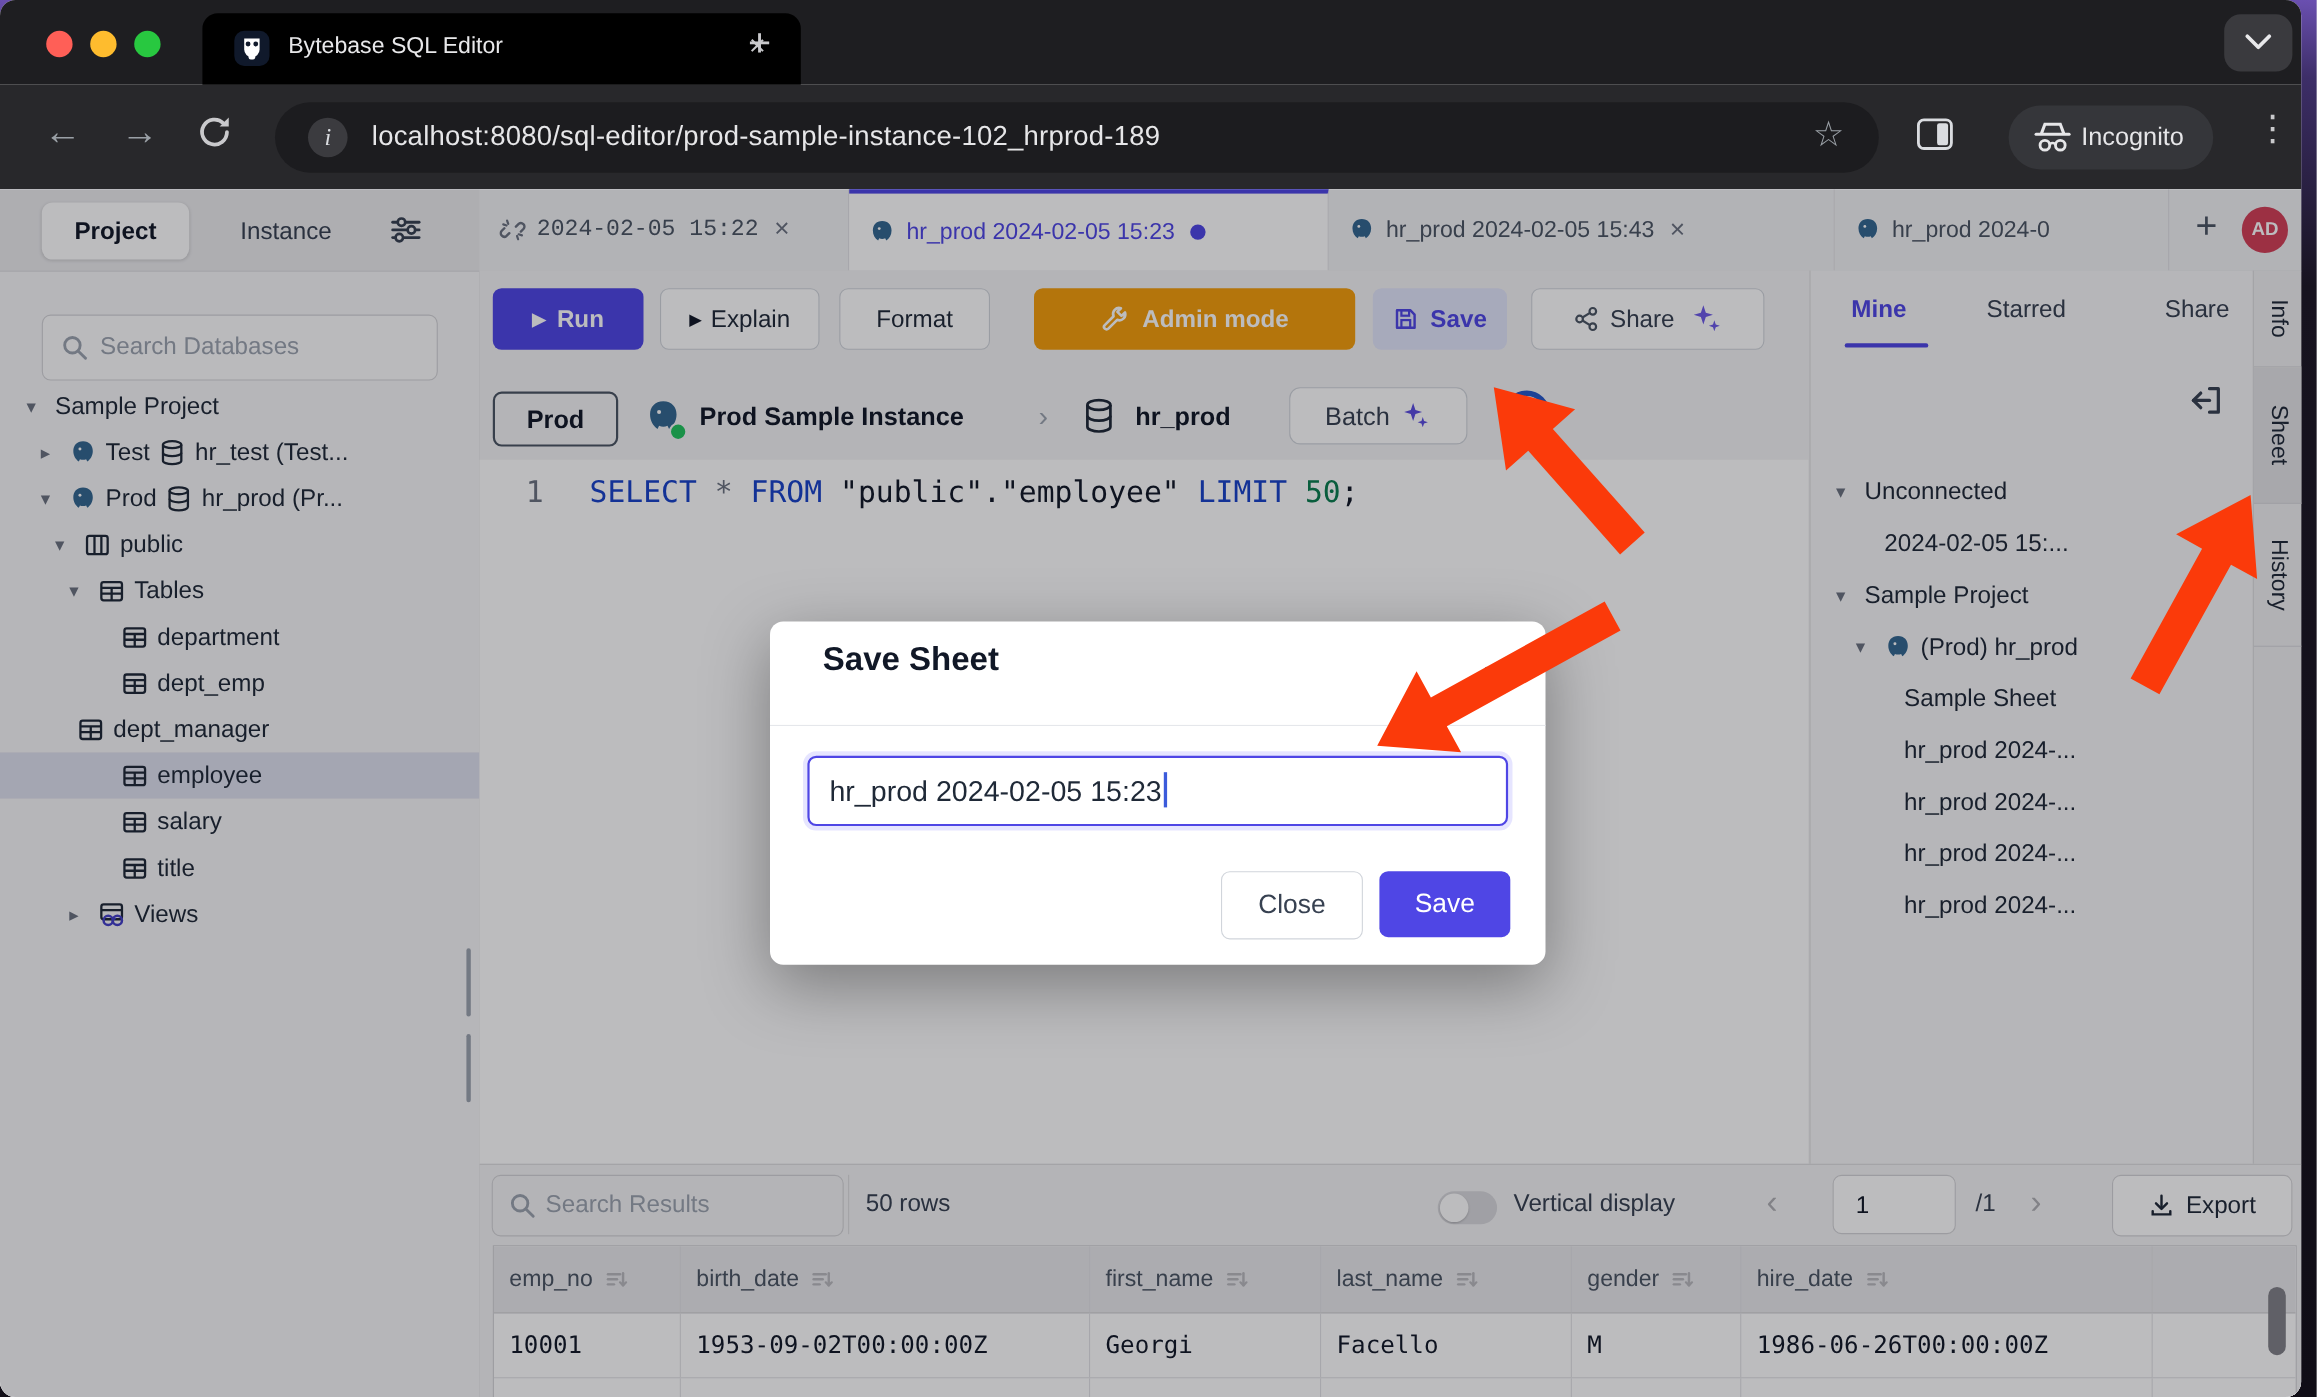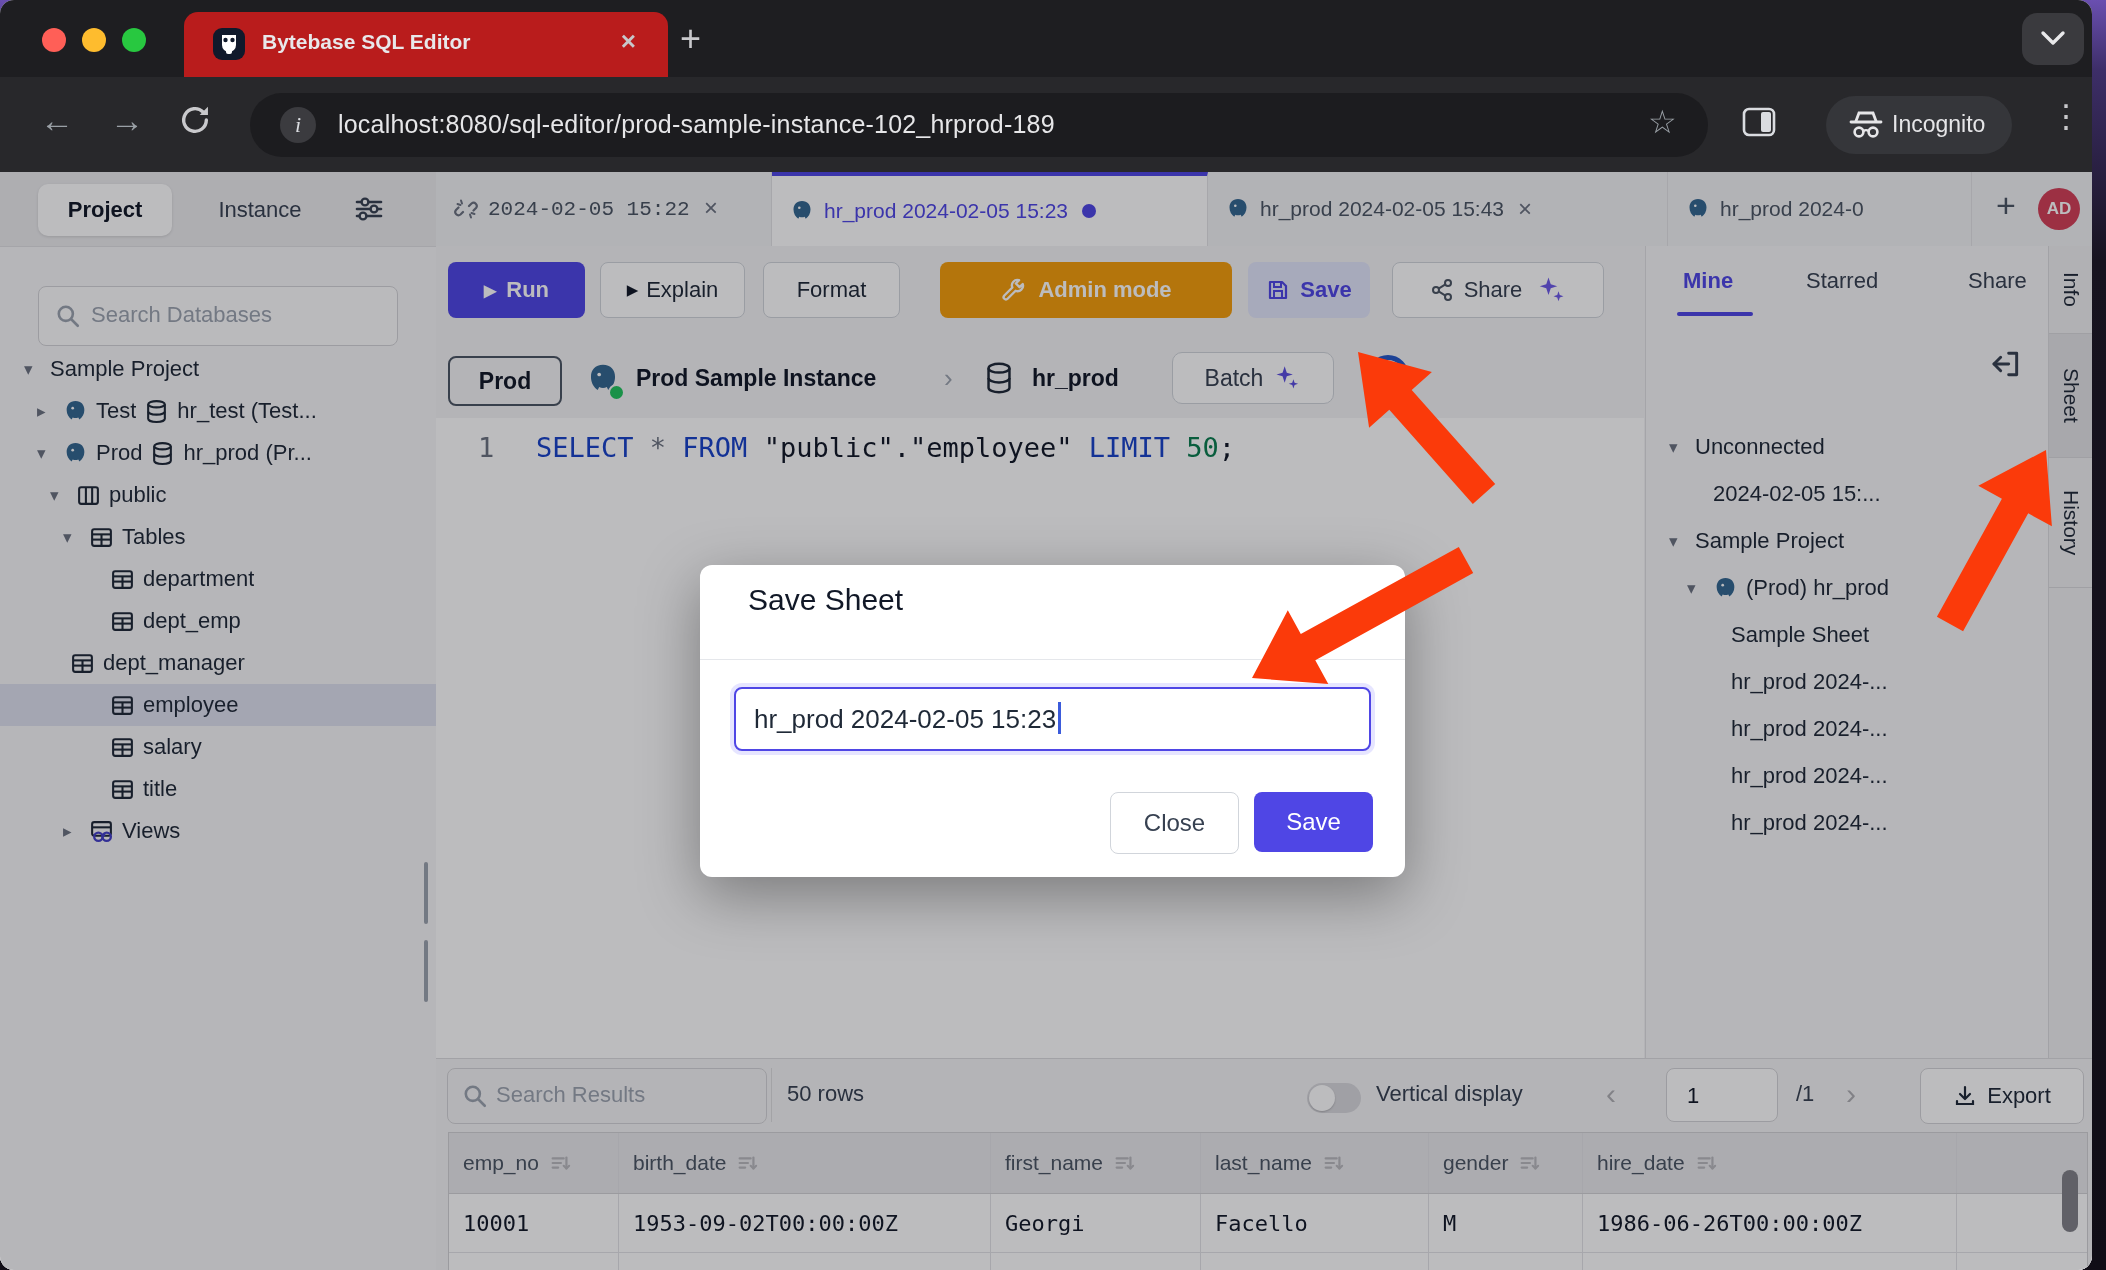--- a/index.html
+++ b/index.html
@@ -3,21 +3,21 @@
 <meta charset="utf-8">
 <style>
   html,body{margin:0;padding:0;}
   body{width:2106px;height:1270px;overflow:hidden;position:relative;
        font-family:"Liberation Sans",sans-serif;
        background:linear-gradient(180deg,#6a4fb0 0px,#3d2e68 70px,#17131f 260px,#100d16 100%);}
   #window{position:absolute;left:0;top:0;width:2092px;height:1270px;border-radius:14px;overflow:hidden;background:#f7f7f8;}
   
   #tabstrip{position:absolute;left:0;top:0;width:100%;height:77px;background:#1e1e21;}
   .light{position:absolute;top:28px;width:24px;height:24px;border-radius:50%;}
-  #btab{position:absolute;left:184px;top:12px;width:484px;height:65px;background:#b91c1c;border-radius:14px 14px 0 0;font-weight:bold;}
+  #btab{position:absolute;left:184px;top:12px;width:544px;height:65px;background:#000000;border-radius:14px 14px 0 0;}
   #btab .fav{position:absolute;left:28px;top:15px;width:34px;height:34px;}
   #btab .ttl{position:absolute;left:78px;top:18px;font-size:21px;color:#e8e8ea;}
   #btab .cl{position:absolute;right:32px;top:14px;font-size:26px;color:#c7c7ca;}
   #newtab{position:absolute;left:680px;top:18px;font-size:36px;color:#c9c9cc;font-weight:300;}
   #tabsearch{position:absolute;left:2022px;top:13px;width:62px;height:52px;border-radius:15px;background:#3a3a3e;color:#e8e8ea;text-align:center;}
   #tabsearch svg{margin-top:17px;}
   #chrometoolbar{position:absolute;left:0;top:77px;width:100%;height:95px;background:#28282b;}
   .navic{position:absolute;top:24px;color:#9aa0a6;font-size:34px;}
   #urlpill{position:absolute;left:250px;top:16px;width:1458px;height:64px;border-radius:32px;background:#1c1c1f;}
   #urlinfo{position:absolute;left:30px;top:14px;width:36px;height:36px;border-radius:50%;background:#3b3b3f;color:#dadce0;
@@ -101,21 +101,21 @@
   .trow{display:flex;height:58px;border-bottom:1px solid #e3e3e6;}
   .trow.head{height:60px;background:#e9e9ec;border-bottom:1px solid #d2d2d5;}
   .tcell{border-right:1px solid #e3e3e6;box-sizing:border-box;padding-left:14px;display:flex;align-items:center;
          font-family:"DejaVu Sans Mono",monospace;font-size:22px;color:#111827;overflow:hidden;white-space:nowrap;}
   .head .tcell{font-family:"Liberation Sans",sans-serif;font-size:21px;color:#4b5563;}
   #vthumb{position:absolute;left:2062px;top:998px;width:16px;height:62px;border-radius:8px;background:#828288;}
   
   #overlay{position:absolute;left:0;top:172px;width:2092px;height:1098px;background:rgba(8,8,14,0.27);z-index:10;}
   #modal{position:absolute;left:700px;top:565px;width:705px;height:312px;background:#fff;border-radius:12px;z-index:20;
          box-shadow:0 18px 60px rgba(0,0,0,.35);}
-  #modal h2{position:absolute;left:48px;top:18px;font-size:30px;font-weight:400;color:#111827;margin:0;}
+  #modal h2{position:absolute;left:48px;top:18px;font-size:30px;font-weight:700;color:#111827;margin:0;}
   #modalx{position:absolute;right:40px;top:32px;font-size:30px;color:#374151;}
   #modaldiv{position:absolute;left:0;top:94px;width:100%;height:1px;background:#e5e7eb;}
   #modalinput{position:absolute;left:34px;top:122px;width:637px;height:64px;border:2px solid #4f46e5;border-radius:8px;box-sizing:border-box;
               box-shadow:0 0 0 4px rgba(99,91,255,.16);font-size:26px;color:#1f2937;line-height:60px;padding-left:18px;background:#fff;}
   #caret{display:inline-block;width:3px;height:32px;background:#3b5bdb;vertical-align:-6px;margin-left:2px;}
   #mclose{position:absolute;left:410px;top:227px;width:127px;height:60px;border:1px solid #d1d5db;border-radius:8px;background:#fff;
           font-size:24px;color:#374151;text-align:center;line-height:60px;}
   #msave{position:absolute;left:554px;top:227px;width:119px;height:60px;border-radius:8px;background:#4f46e5;
          font-size:24px;color:#fff;text-align:center;line-height:60px;}
   #arrowlayer{position:absolute;left:0;top:0;width:2106px;height:1270px;z-index:30;pointer-events:none;}

